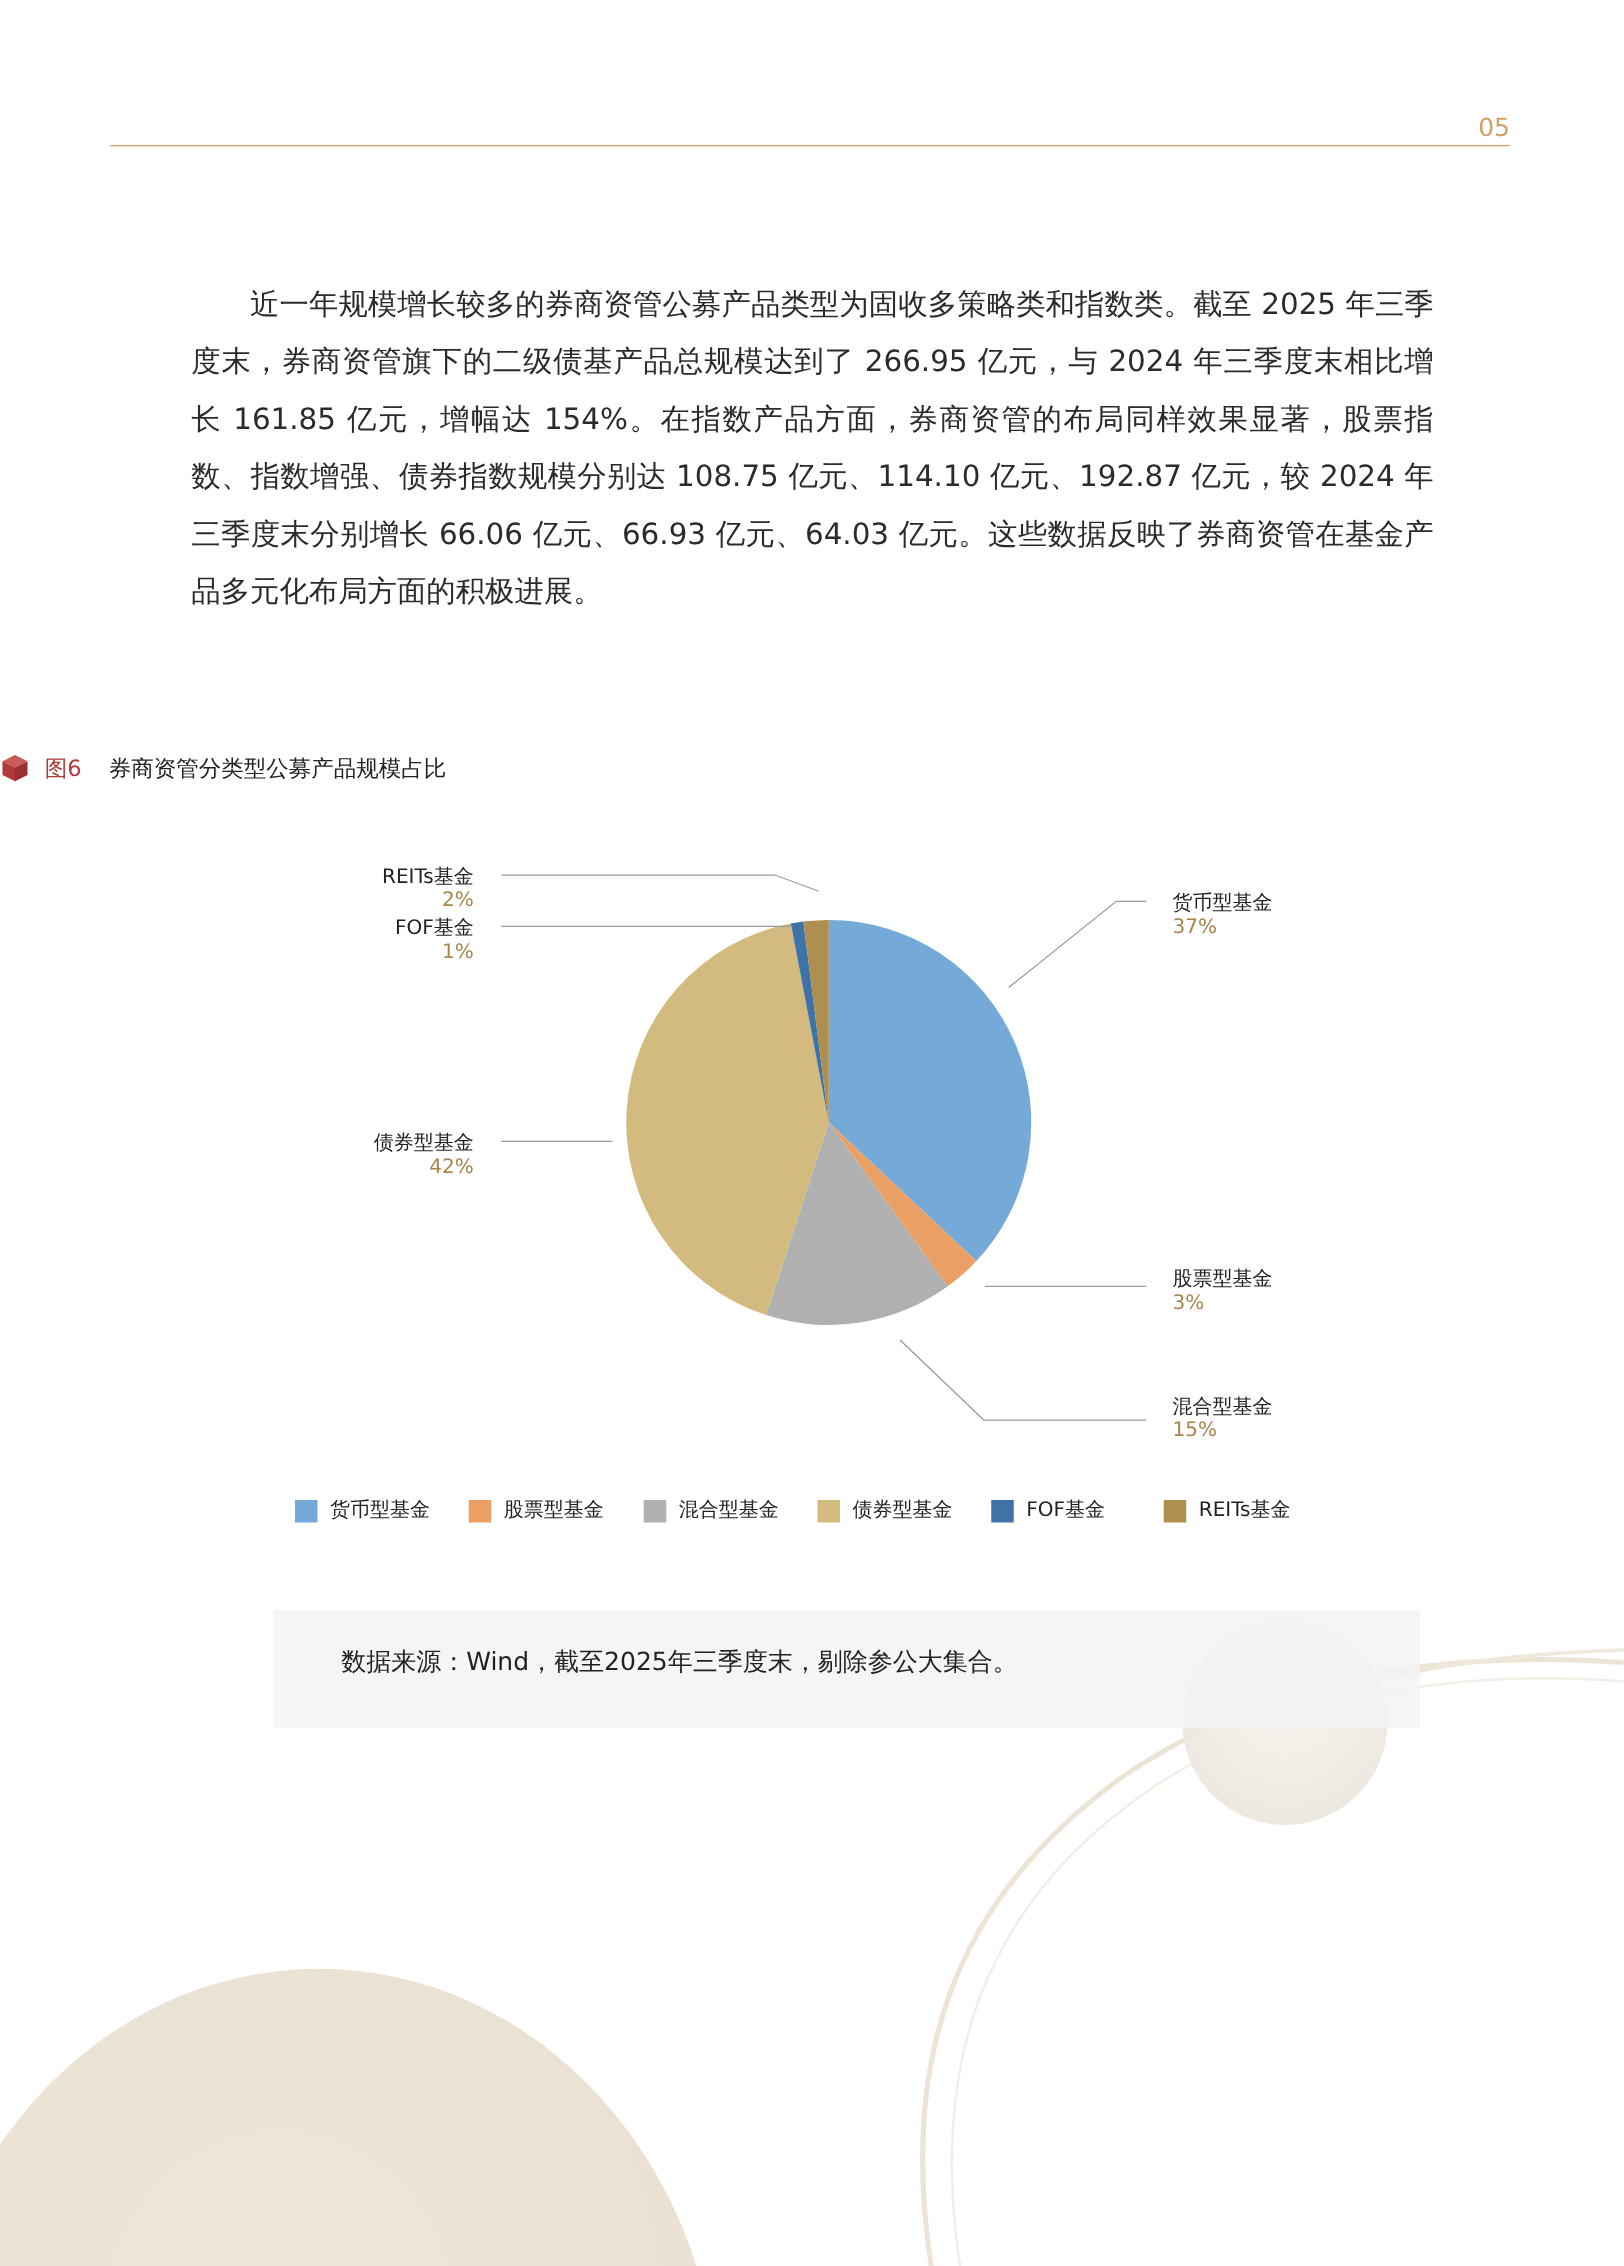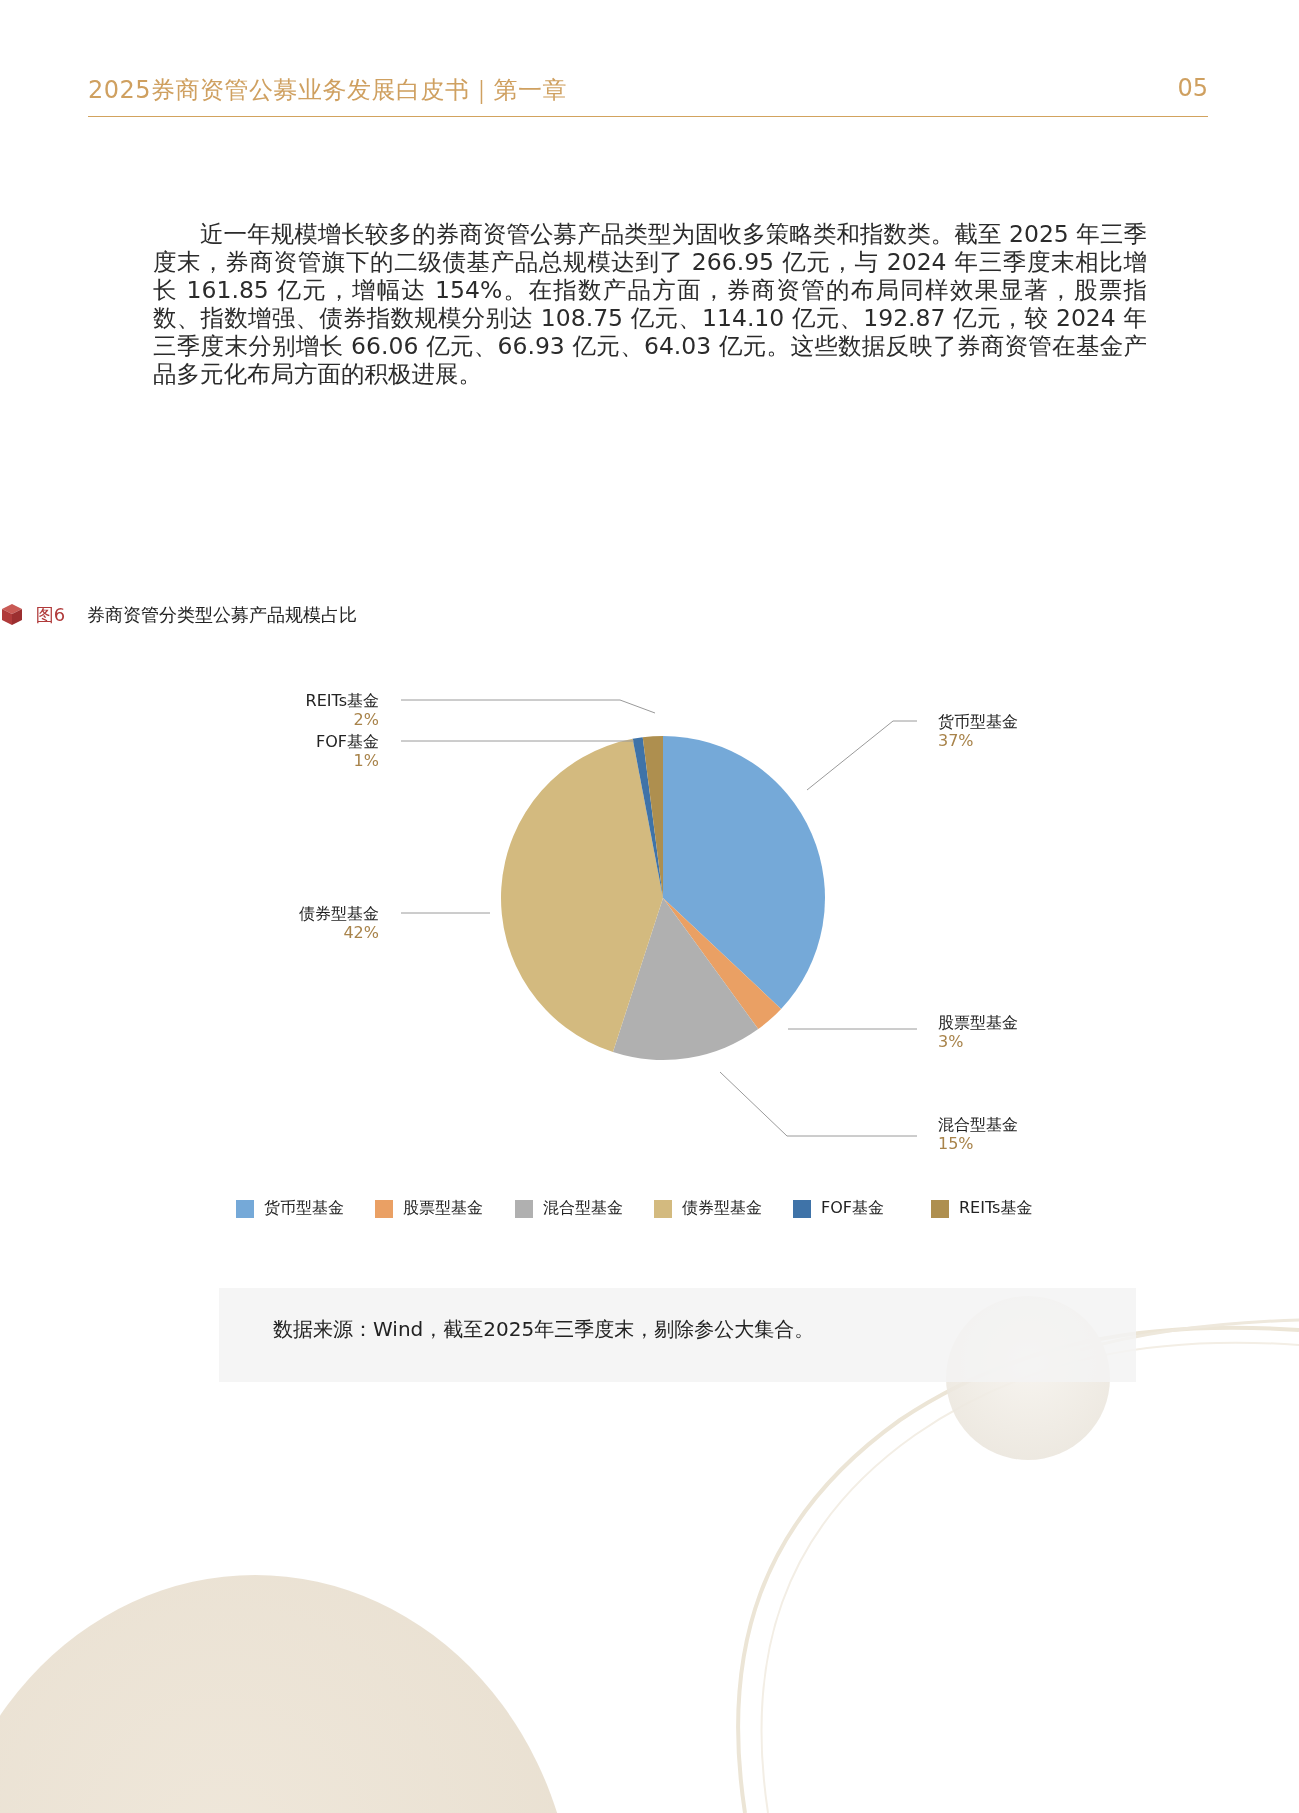--- a/index.html
+++ b/index.html
@@ -10,25 +10,25 @@
   }
   .header {
     position: absolute; left: 88px; top: 70px; width: 1120px; height: 46px;
     border-bottom: 1.5px solid #d2a35e;
   }
   .header-title {
     position: absolute; left: 0; top: 4px; font-size: 24px; color: #cfa060;
     letter-spacing: 0.5px; white-space: nowrap;
   }
   .header-page {
-    position: absolute; right: 0; top: 4px; font-size: 24px; color: #cfa060;
+    position: absolute; right: 0; top: 20px; font-size: 20px; color: #cfa060;
   }
   .body-text {
     position: absolute; left: 153px; top: 220px; width: 994px;
-    font-size: 23.5px; line-height: 28px; color: #2b2b2b;
+    font-size: 23.5px; line-height: 46px; color: #2b2b2b;
     text-align: justify; text-indent: 2em;
   }
   .fig-title {
     position: absolute; left: 0; width: 1299px; top: 602px; text-align: left;
     font-size: 18px; color: #222; white-space: nowrap;
   }
   .fig-title .fig-num { color: #b03a3a; margin-right: 16px; }
   .fig-title .cube { display: inline-block; vertical-align: -5px; margin-right: 6px; }
   .chart-svg { position: absolute; left: 0; top: 660px; }
   .legend {
@@ -61,21 +61,20 @@
     </radialGradient>
   </defs>
   <ellipse cx="255" cy="1930" rx="320" ry="355" fill="url(#bigDisc)"></ellipse>
   <path d="M 745 1813 C 720 1650, 760 1520, 900 1420 C 1020 1340, 1150 1320, 1299 1330" fill="none" stroke="#ece5d6" stroke-width="4"></path>
   <path d="M 768 1813 C 745 1660, 780 1530, 915 1435 C 1030 1355, 1160 1335, 1299 1345" fill="none" stroke="#f3eee5" stroke-width="2"></path>
   <path d="M 1080 1350 C 1150 1330, 1230 1322, 1299 1320" fill="none" stroke="#eee8dc" stroke-width="3"></path>
   <circle cx="1028" cy="1378" r="82" fill="url(#smallBall)" opacity="0.9"></circle>
 </svg>
 
 <div class="header">
-  <div class="header-title">2025券商资管公募业务发展白皮书｜第一章</div>
   <div class="header-page">05</div>
 </div>
 
 <div class="body-text">近一年规模增长较多的券商资管公募产品类型为固收多策略类和指数类。截至 2025 年三季度末，券商资管旗下的二级债基产品总规模达到了 266.95 亿元，与 2024 年三季度末相比增长 161.85 亿元，增幅达 154%。在指数产品方面，券商资管的布局同样效果显著，股票指数、指数增强、债券指数规模分别达 108.75 亿元、114.10 亿元、192.87 亿元，较 2024 年三季度末分别增长 66.06 亿元、66.93 亿元、64.03 亿元。这些数据反映了券商资管在基金产品多元化布局方面的积极进展。</div>
 
 <div class="fig-title">
   <svg class="cube" width="24" height="24" viewBox="0 0 24 24">
     <polygon points="12,2 22,7 12,12 2,7" fill="#c95a55"></polygon>
     <polygon points="2,7 12,12 12,23 2,18" fill="#b03a3a"></polygon>
     <polygon points="22,7 12,12 12,23 22,18" fill="#9c2f30"></polygon>

